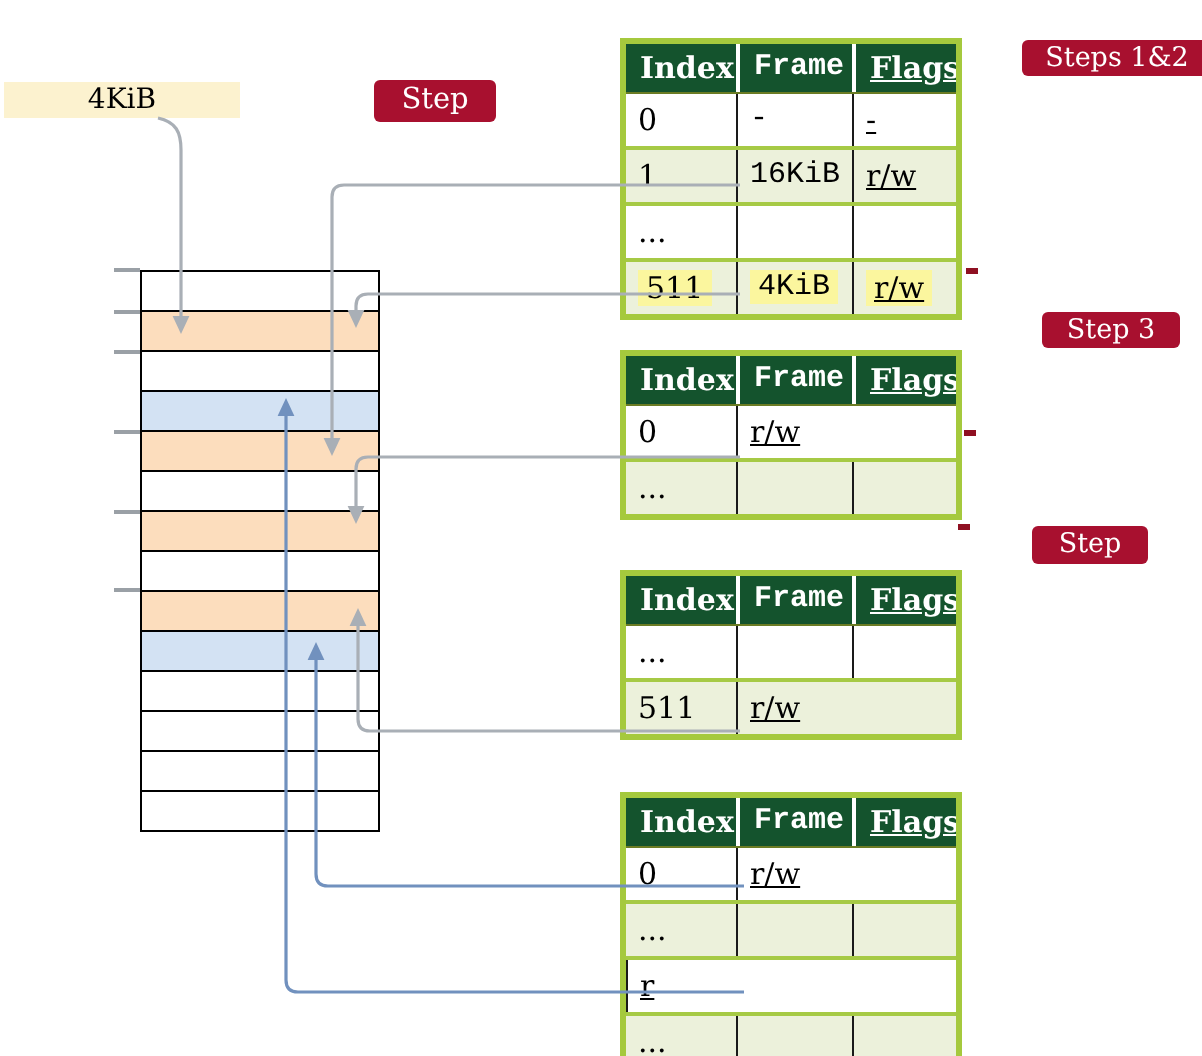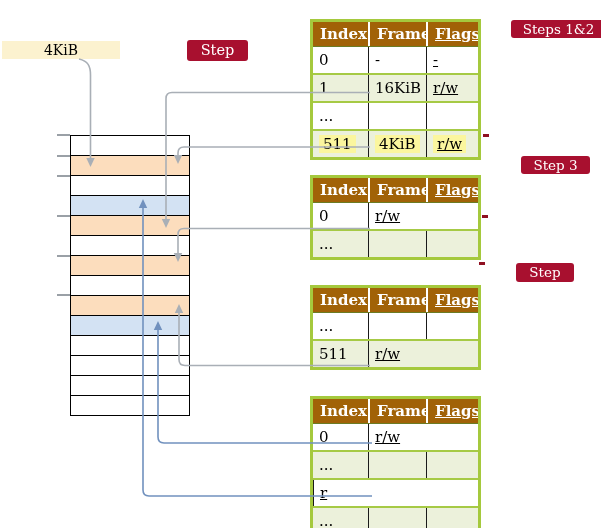--- a/index.html
+++ b/index.html
@@ -31,24 +31,24 @@
   .mrow.free{background:#ffffff;}
   .mrow.pagetable{background:#fcddbd;}
   .mrow.mapped{background:#d3e2f3;}
   .tick{position:absolute;left:57px;width:13px;height:2px;background:#9aa0a6;}
   
   .ptable{
     position:absolute;left:310px;width:171px;box-sizing:border-box;
     border:3px solid #a5c93d;background:#fff;font-size:15px;
   }
   .trow{display:flex;height:26px;line-height:26px;}
-  .thead{height:24px;line-height:24px;background:#a16207;color:#fff;font-weight:bold;}
+  .thead{height:24px;line-height:24px;background:#14532d;color:#fff;font-weight:bold;}
   .tc{box-sizing:border-box;padding-left:6px;overflow:hidden;white-space:nowrap;}
   .c1{width:55px;}
-  .c2{width:58px;}
+  .c2{width:58px;font-family:Liberation Mono, monospace;}
   .c3{width:52px;flex:1;text-decoration:underline;}
   .thead .tc{padding-left:7px;}
   .thead .c2,.thead .c3{border-left:2px solid #fff;}
   .trow.body .c2,.trow.body .c3{border-left:1px solid #1a1a1a;}
   .trow.body{border-top:2px solid #a6ca45;}
   .trow.body.first{border-top:1px solid #6b7c24;}
   .trow.shade{background:#ecf1db;}
   .hl{background:#fbf69e;padding:0 4px;}
   
   .row-marker{position:absolute;width:6px;height:3px;background:#8f1022;}

